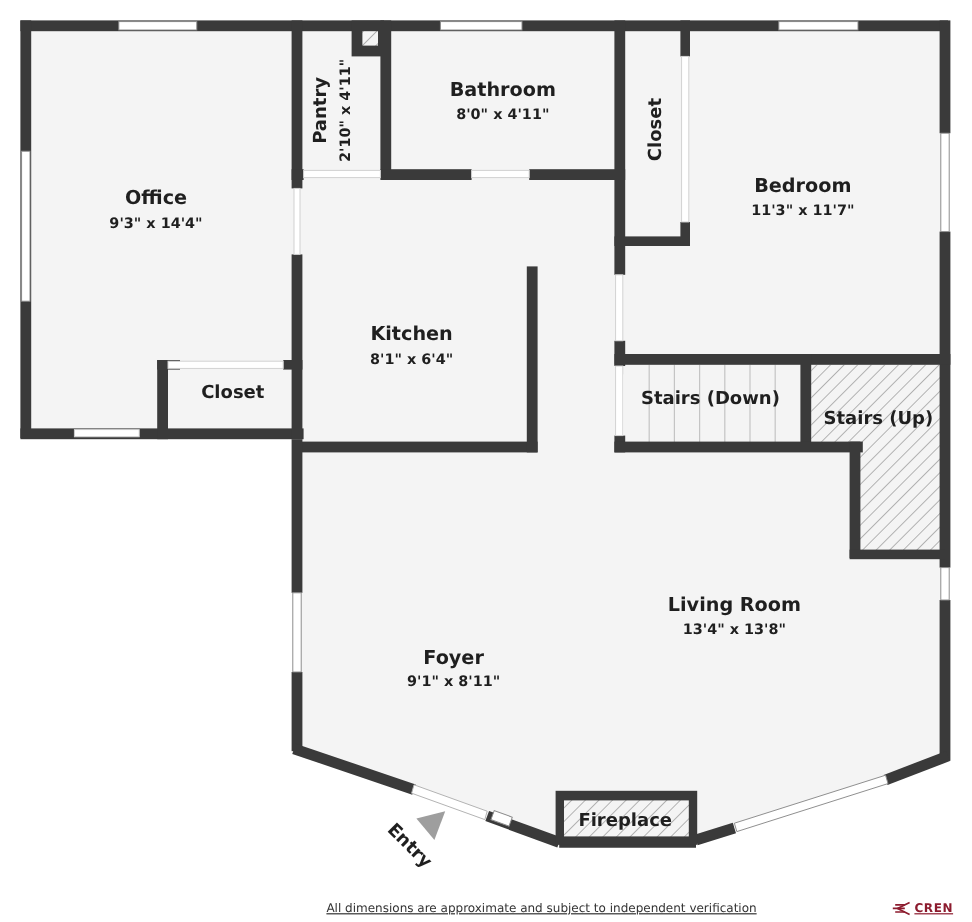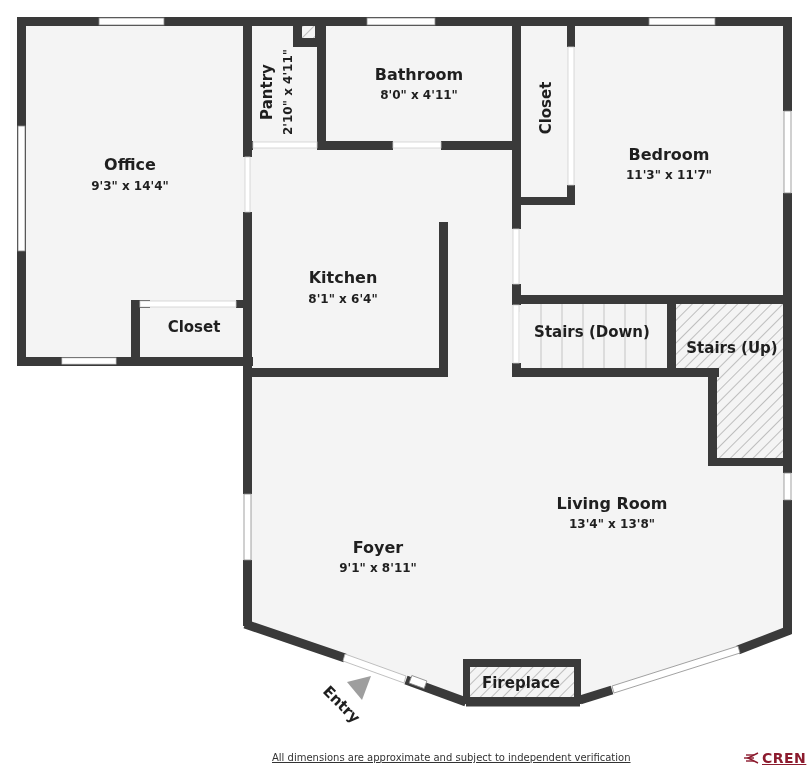--- a/index.html
+++ b/index.html
@@ -3,21 +3,21 @@
   <meta charset="utf-8">
   <style>
     html, body { margin: 0; padding: 0; background: #ffffff; }
     body { width: 810px; height: 768px; position: relative; overflow: hidden; font-family: "DejaVu Sans", sans-serif; }
     #plan { position: absolute; left: 0; top: 0; }
     .room-name { font-family: "DejaVu Sans", sans-serif; font-weight: bold; font-size: 16px; fill: #1f1f1f; }
     .room-dim { font-family: "DejaVu Sans", sans-serif; font-weight: bold; font-size: 12px; fill: #1f1f1f; }
     .room-name-sm { font-family: "DejaVu Sans", sans-serif; font-weight: bold; font-size: 15px; fill: #1f1f1f; }
     .disclaimer { position: absolute; left: 272px; top: 752px; font-family: "DejaVu Sans", sans-serif; font-size: 10px; color: #333333; white-space: nowrap; text-decoration: underline; }
     .logo { position: absolute; left: 742px; top: 750px; display: flex; align-items: center; gap: 2px; }
-    .logo-text { font-family: "DejaVu Sans", sans-serif; font-weight: bold; font-size: 14px; letter-spacing: 0.5px; text-decoration: underline; }
+    .logo-text { font-family: "DejaVu Sans", sans-serif; font-weight: bold; font-size: 10px; letter-spacing: 0.5px; text-decoration: underline; }
   </style>
 </head>
 <body>
 
 <svg id="plan" width="810" height="768" viewBox="0 0 810 768">
   <defs>
     <pattern id="hatch" patternUnits="userSpaceOnUse" width="8" height="8" patternTransform="rotate(45)">
       <rect width="8" height="8" fill="#f4f4f4"></rect>
       <line x1="0" y1="0" x2="0" y2="8" stroke="#9a9a9a" stroke-width="1.2"></line>
     </pattern>

